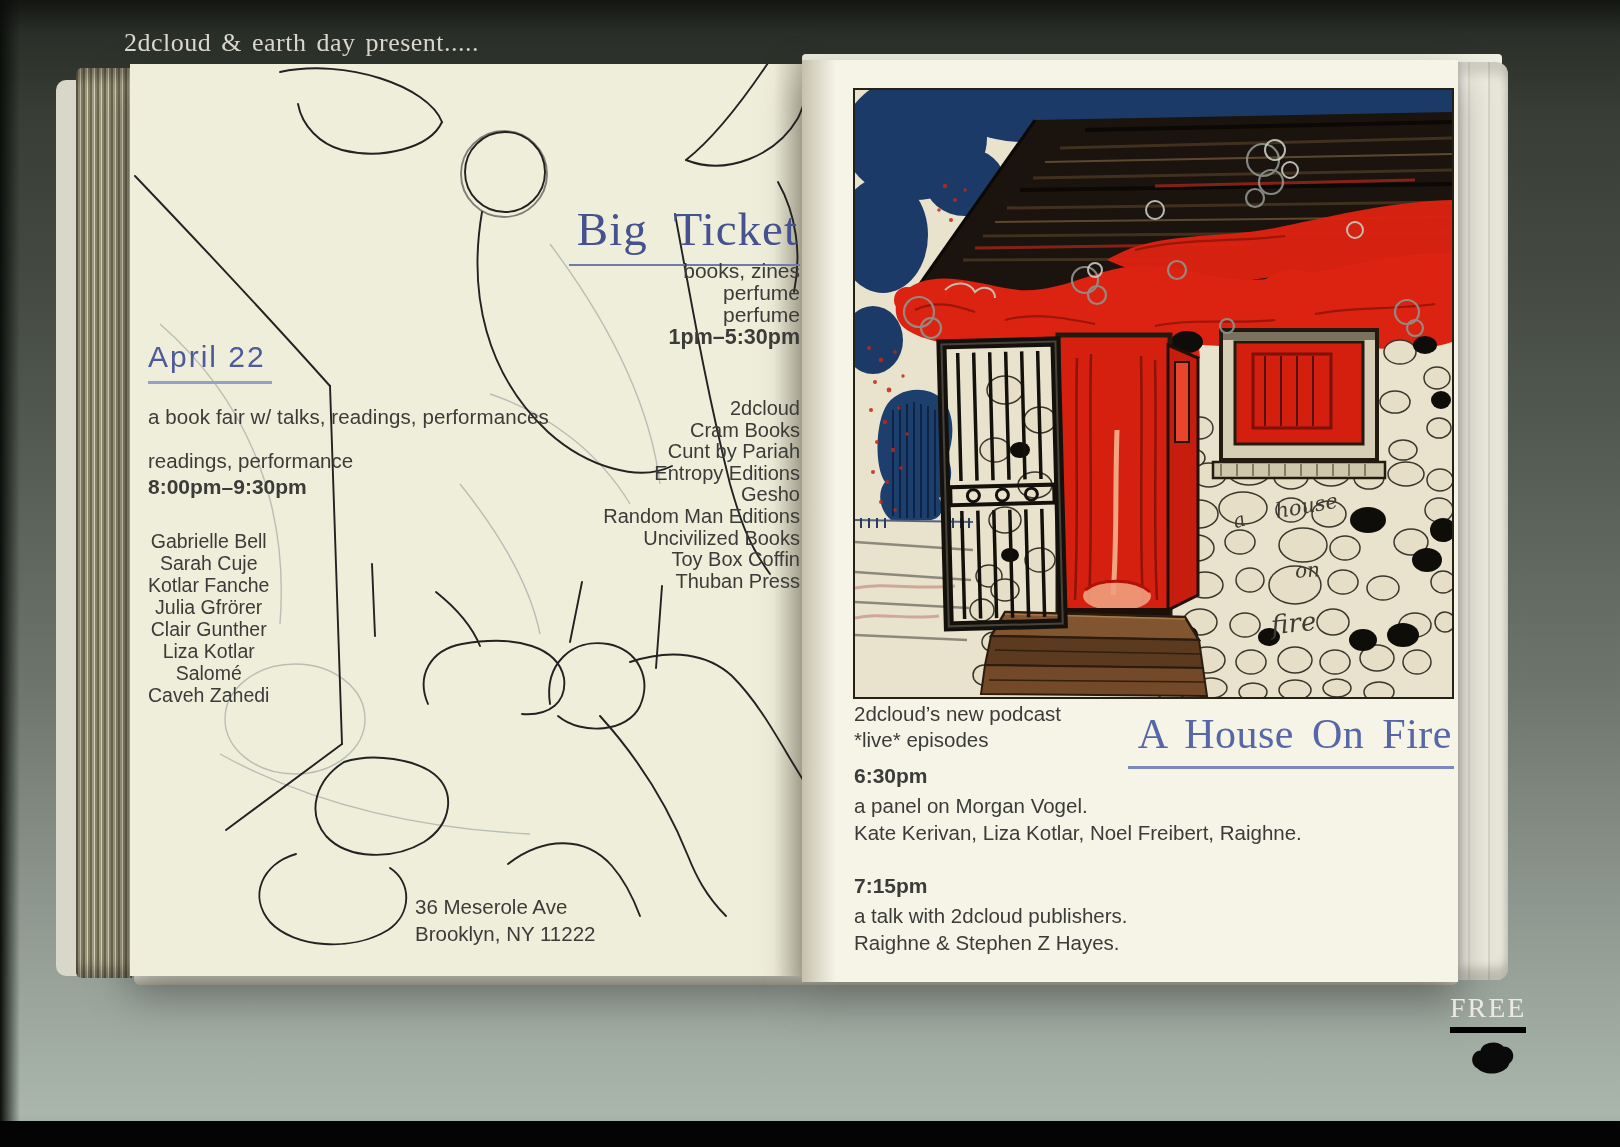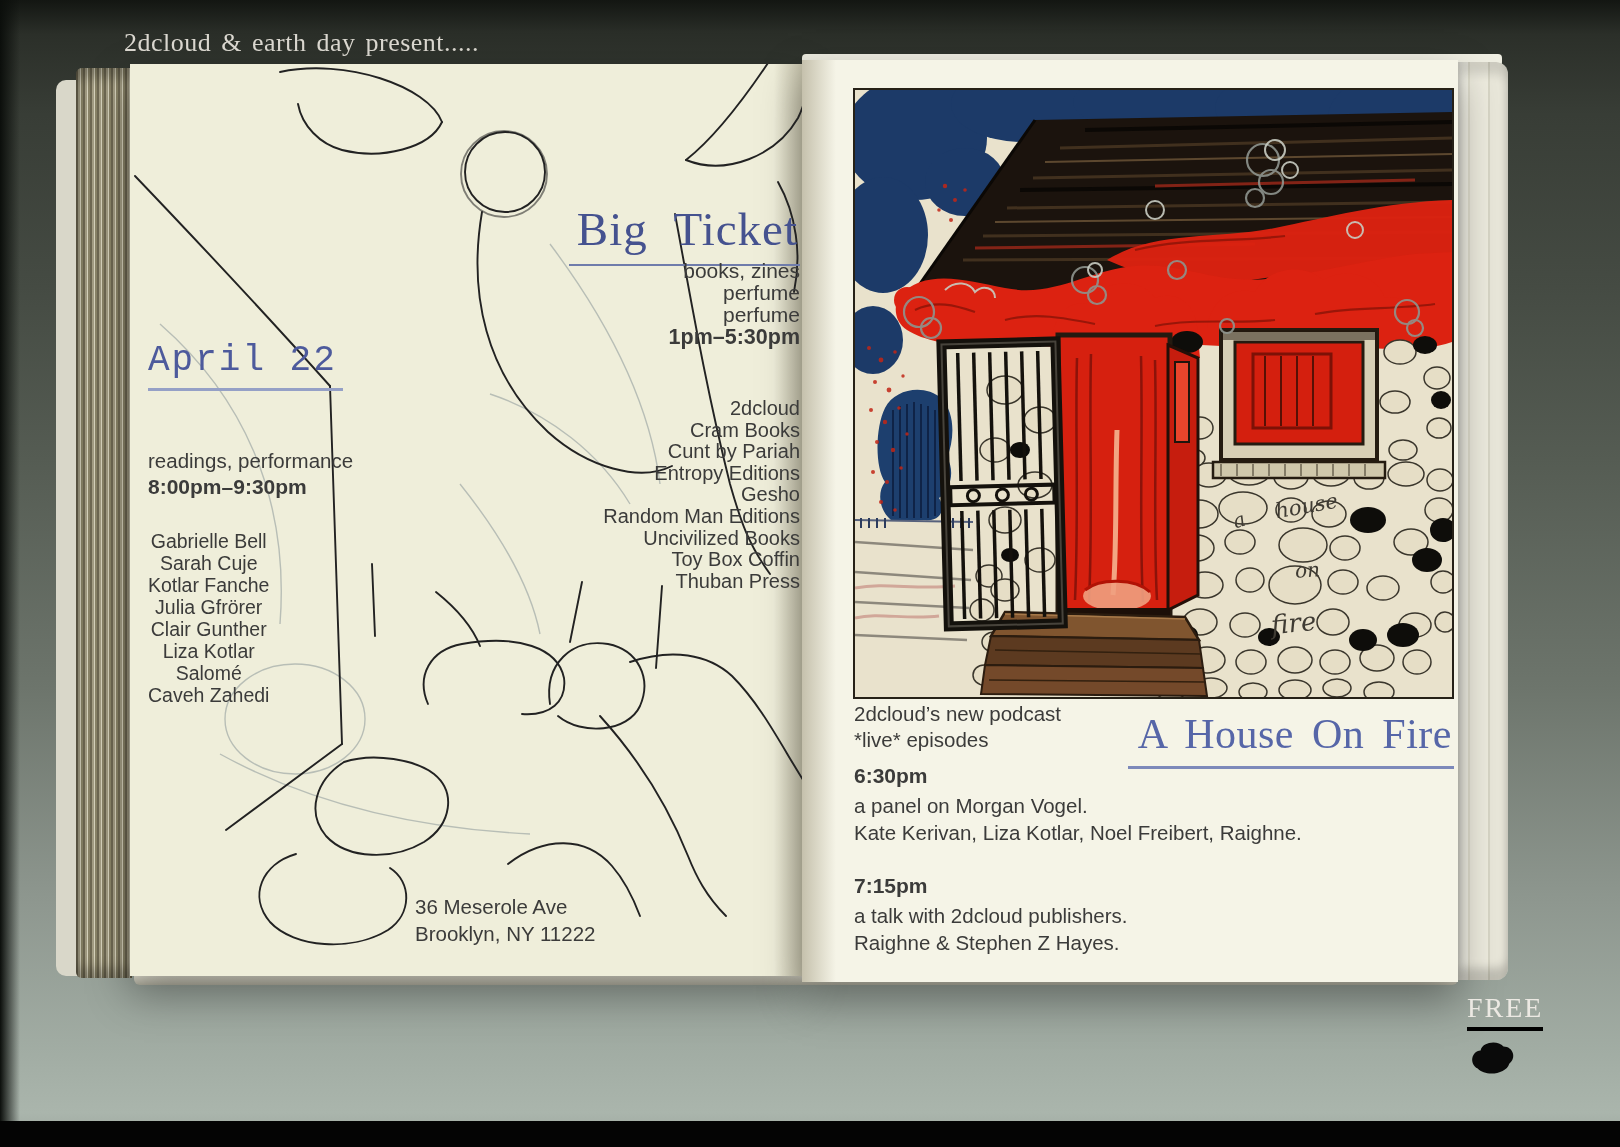--- a/index.html
+++ b/index.html
@@ -35,21 +35,21 @@
   .page-right{left:752px;top:6px;width:656px;height:922px;background:#f5f4e7;overflow:hidden;}
   .page-right::before{content:"";position:absolute;left:0;top:0;width:34px;height:100%;
       background:linear-gradient(90deg,rgba(96,84,48,.32),rgba(96,84,48,0));}
   .book-bottom-edge{position:absolute;left:84px;top:922px;width:1324px;height:9px;
       background:linear-gradient(180deg,#e3e1d2,#b4b2a2);border-radius:0 0 6px 6px;}
 
   .sketch{position:absolute;inset:0;z-index:1;}
 
   
   .ap-block{position:absolute;left:18px;z-index:2;}
-  .date-heading{top:276px;font-family:Liberation Mono, monospace;font-size:36px;color:#4d5a9c;
+  .date-heading{top:276px;font-family:Liberation Sans, sans-serif;font-size:30px;color:#4d5a9c;
       letter-spacing:2px;border-bottom:3px solid #95a0c6;padding:0 6px 7px 0;display:inline-block;}
   .subtitle{top:341px;font-size:20.5px;color:#3b3b3a;letter-spacing:.1px;}
   .readings{top:384px;font-size:20.5px;color:#3b3b3a;line-height:26px;}
   .readings b{font-size:21px;}
   .participants{top:466px;font-size:19.5px;color:#3b3b3a;line-height:22px;}
   .address{left:285px;top:829px;position:absolute;z-index:2;font-size:20.5px;color:#3b3b3a;line-height:27px;}
 
   .bt-block{position:absolute;right:2px;text-align:right;z-index:2;}
   .bt-heading{top:138px;font-family:"Liberation Serif",serif;font-size:47px;color:#45528f;
       word-spacing:14px;letter-spacing:1px;border-bottom:2px solid #6f7cab;padding:0 2px 8px 8px;display:inline-block;}
@@ -73,21 +73,21 @@
       font-size:42px;color:#5666a8;word-spacing:7px;letter-spacing:.5px;
       border-bottom:3px solid #7d89ba;padding:0 2px 8px 10px;z-index:2;}
   .session{position:absolute;left:52px;z-index:2;color:#3b3b3a;}
   .sess-time{font-weight:700;font-size:21px;}
   .sess-lines{font-size:20.5px;line-height:27px;margin-top:4px;}
   .session-1{top:704px;}
   .session-2{top:814px;}
 
   .free-label{position:absolute;left:1450px;top:992px;color:#ece9e3;
       font-family:"Liberation Serif",serif;font-size:28px;letter-spacing:2px;
-      border-bottom:4px solid #000000;padding-bottom:3px;margin-left:17px;}
+      border-bottom:6px solid #000000;padding-bottom:3px;}
   .cloud-blob{position:absolute;left:1468px;top:1038px;width:50px;height:42px;}
 </style>
 </head>
 <body>
 
 <div class="bg"></div>
 <div class="bg-left-edge"></div>
 
 <div class="scan-title">2dcloud &amp; earth day present.....</div>
 
@@ -129,20 +129,21 @@
         <path d="M 166,790 C 132,800 118,832 140,858 C 164,884 222,888 258,866 C 282,850 282,818 260,804"></path>
         <path d="M 242,500 L 245,572"></path>
         <path d="M 452,518 L 440,578"></path>
         <path d="M 532,522 L 526,604"></path>
         <path d="M 378,800 C 414,772 456,772 482,802 C 496,818 504,836 510,852"></path>
         <path d="M 306,528 C 326,544 342,562 350,582"></path>
       </g>
     </svg>
 
     <div class="ap-block date-heading" style="position:absolute;">April 22</div>
+    <div class="ap-block subtitle" style="position:absolute;">a book fair w/ talks, readings, performances</div>
     <div class="ap-block readings" style="position:absolute;">
       <div>readings, performance</div>
       <b>8:00pm–9:30pm</b>
     </div>
     <div class="ap-block participants" style="position:absolute;text-align:center;">
       <div>Gabrielle Bell</div>
       <div>Sarah Cuje</div>
       <div>Kotlar Fanche</div>
       <div>Julia Gfrörer</div>
       <div>Clair Gunther</div>

